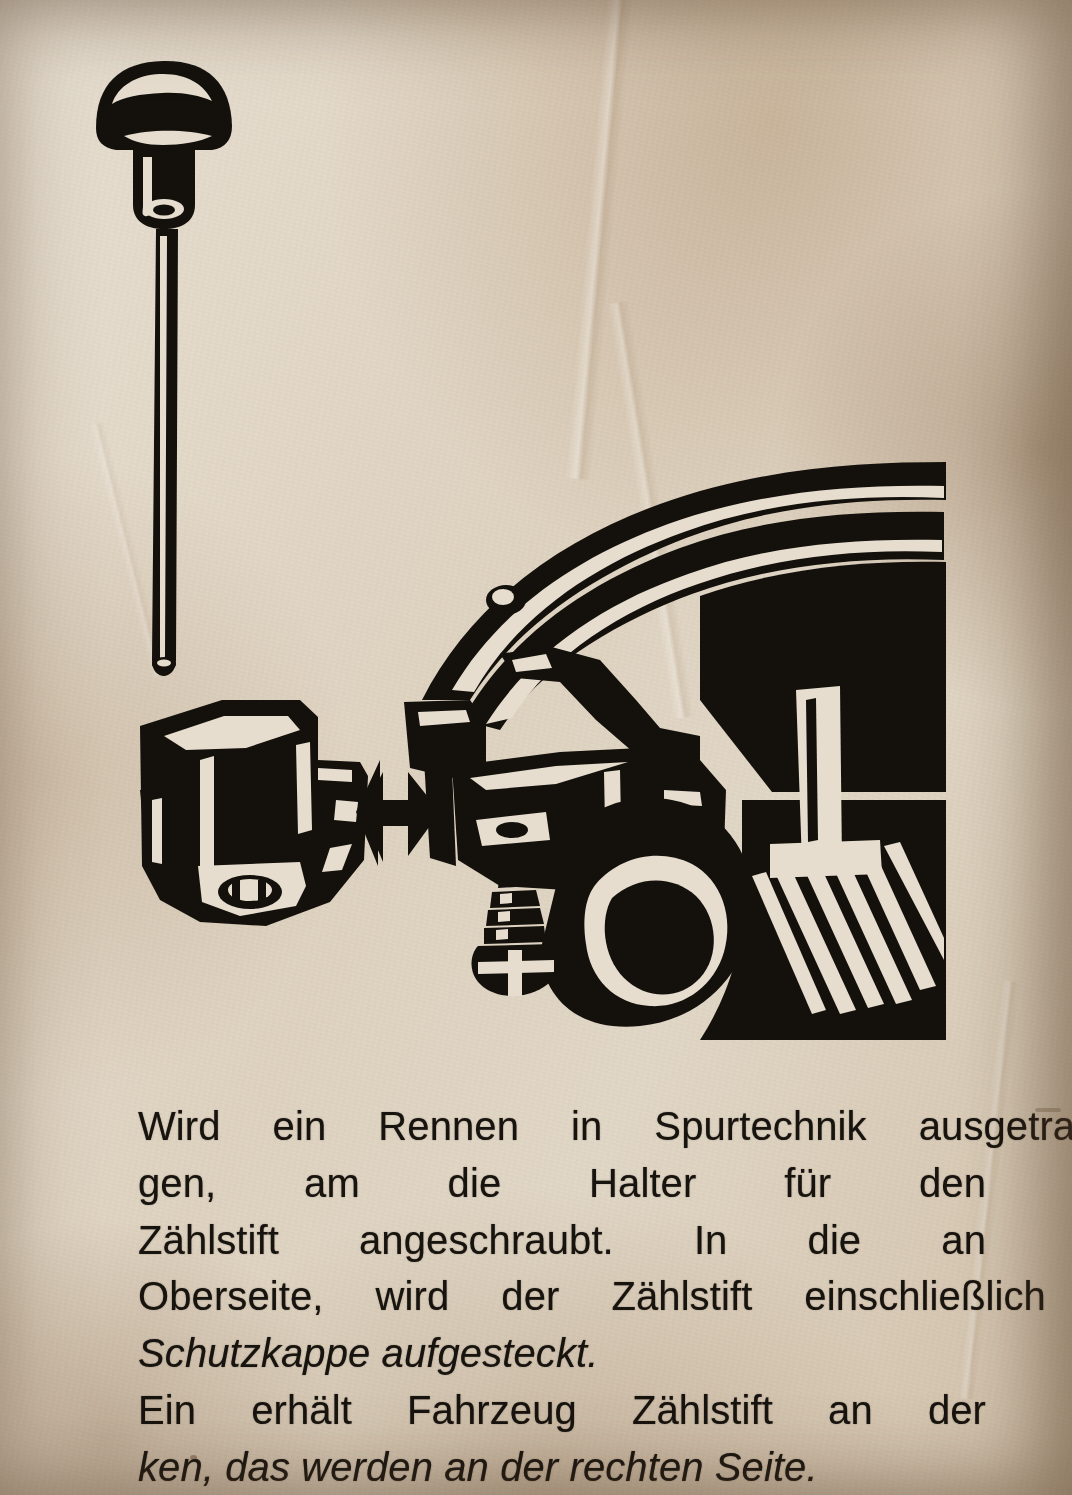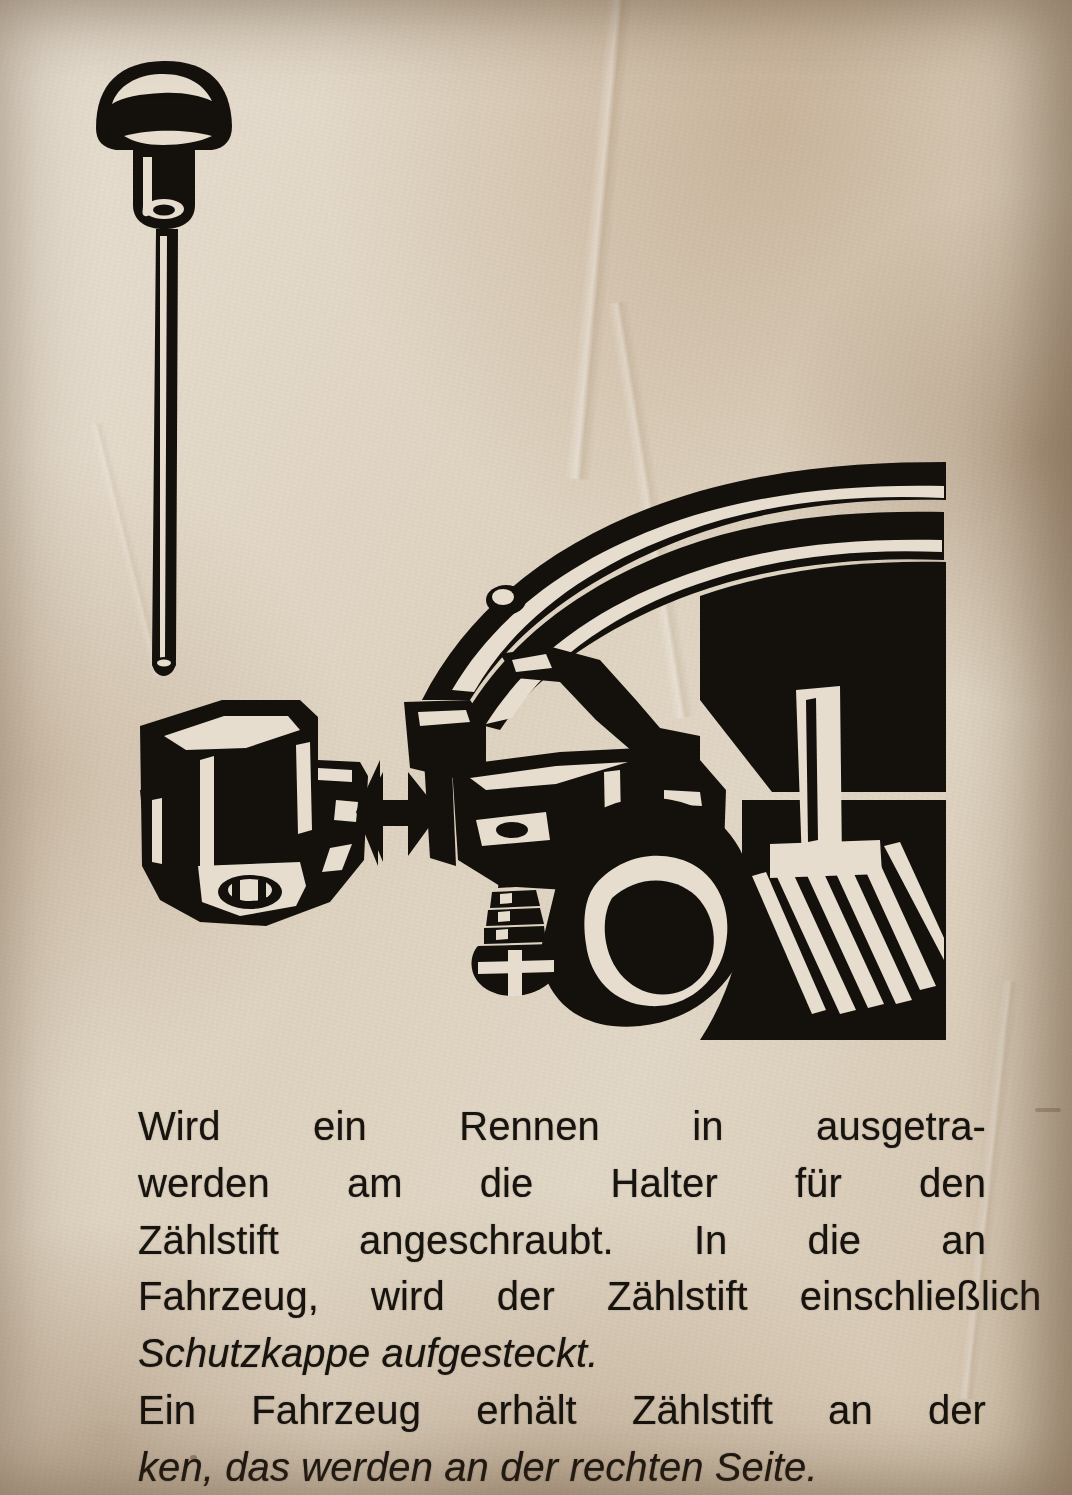--- a/index.html
+++ b/index.html
@@ -222,51 +222,52 @@
     </svg>
   </div>
 
   <div id="caption">
     <p class="first">
       <span class="p-line j">
           <span>Wird</span>
           <span>ein</span>
           <span>Rennen</span>
           <span>in</span>
+          <span>Spurtechnik</span>
           <span>ausgetra-</span>
         </span>
       <span class="p-line j">
-          <span>werden</span>
+          <span>gen,</span>
           <span>am</span>
           <span>die</span>
           <span>Halter</span>
           <span>für</span>
           <span>den</span>
         </span>
       <span class="p-line j">
           <span>Zählstift</span>
           <span>angeschraubt.</span>
           <span>In</span>
           <span>die</span>
           <span>an</span>
         </span>
       <span class="p-line j">
-          <span>Fahrzeug,</span>
+          <span>Oberseite,</span>
           <span>wird</span>
           <span>der</span>
           <span>Zählstift</span>
           <span>einschließlich</span>
         </span>
       <span class="p-line last">Schutzkappe aufgesteckt.</span>
     </p>
     <p class="second">
       <span class="p-line j">
           <span>Ein</span>
+          <span>erhält</span>
           <span>Fahrzeug</span>
-          <span>erhält</span>
           <span>Zählstift</span>
           <span>an</span>
           <span>der</span>
         </span>
       <span class="p-line last">ken, das werden an der rechten Seite.</span>
     </p>
   </div>
 
   <div class="edge-dark"></div>
 </div>

